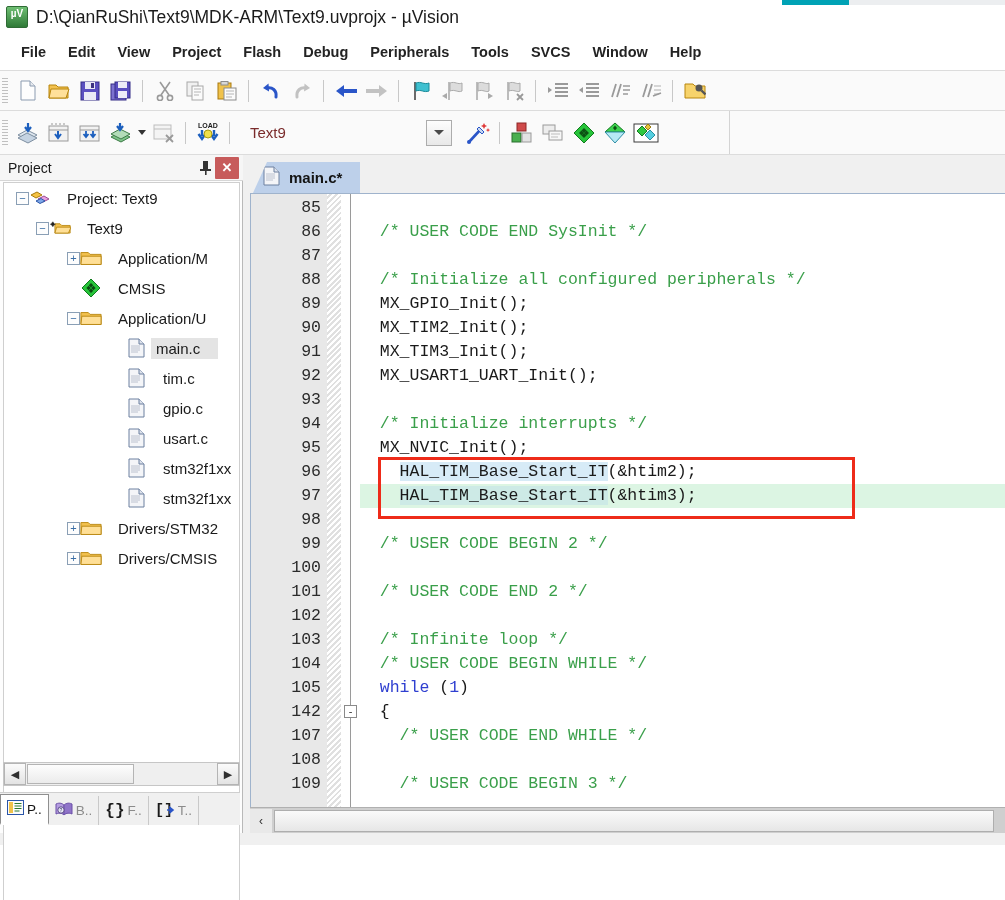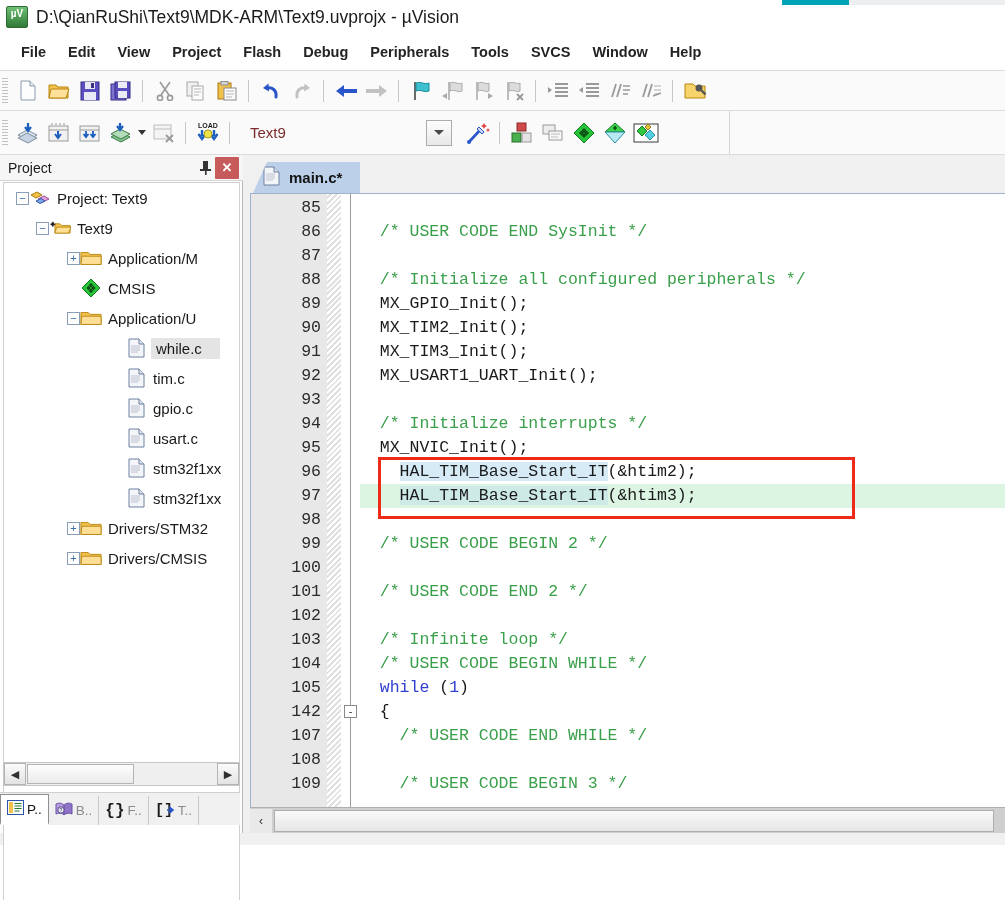--- a/index.html
+++ b/index.html
@@ -200,21 +200,21 @@
   }
   .expander {
     width: 13px; height: 13px;
     border: 1px solid #8a9fb5;
     background: #fdfdfd;
     display: flex; align-items: center; justify-content: center;
     font-size: 11px; line-height: 1; color: #3b6ea5;
     flex: 0 0 auto;
     font-family: "Liberation Sans", sans-serif;
   }
-  .tree-label { margin-left: 6px; }
+  .tree-label { margin-left: 16px; }
   .tree-label.sel {
     background: #e4e4e4;
     padding: 2px 18px 2px 5px;
     margin-left: 4px;
   }
   .icon-slot {
     width: 22px; height: 22px;
     display: flex; align-items: center; justify-content: center;
     flex: 0 0 auto;
   }
@@ -782,21 +782,21 @@
         </div>
 
         <div class="tree-row" style="padding-left:121px">
           <div class="icon-slot">
             <svg width="17" height="20" viewBox="0 0 17 20">
                 <path d="M1 1h10l5 5v13H1z" fill="#f4f5f8" stroke="#6d80a0"></path>
                 <path d="M11 1v5h5" fill="#dde2ec" stroke="#6d80a0"></path>
                 <path d="M3 8h9M3 10h9M3 12h9M3 14h7" stroke="#b6bdcb" stroke-width="0.9"></path>
               </svg>
           </div>
-          <div class="tree-label sel">while.c</div>
+          <div class="tree-label sel">main.c</div>
         </div>
 
         <div class="tree-row" style="padding-left:121px">
           <div class="icon-slot">
             <svg width="17" height="20" viewBox="0 0 17 20">
                 <path d="M1 1h10l5 5v13H1z" fill="#f4f5f8" stroke="#6d80a0"></path>
                 <path d="M11 1v5h5" fill="#dde2ec" stroke="#6d80a0"></path>
                 <path d="M3 8h9M3 10h9M3 12h9M3 14h7" stroke="#b6bdcb" stroke-width="0.9"></path>
               </svg>
           </div>

